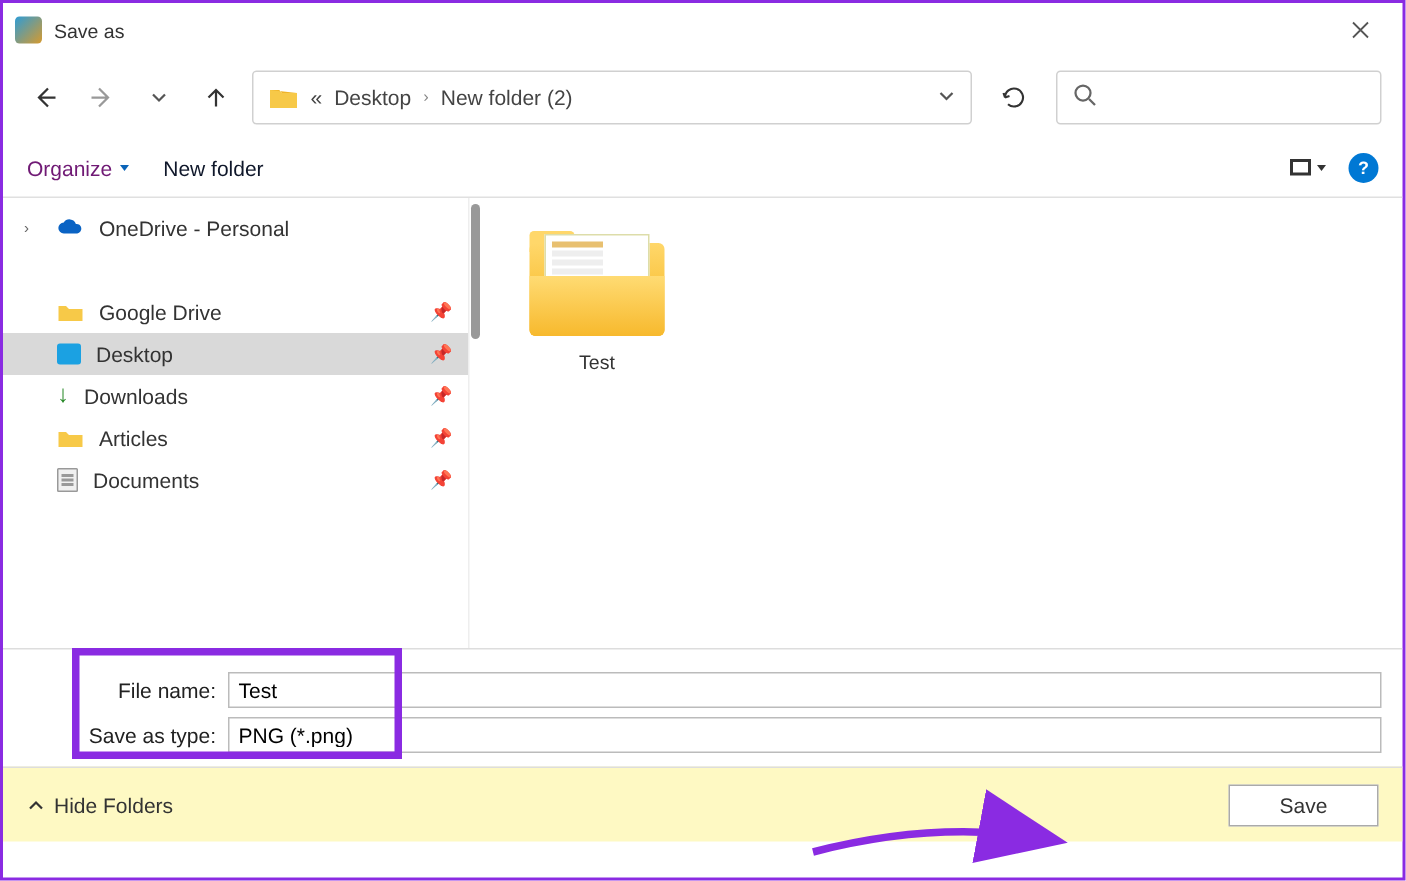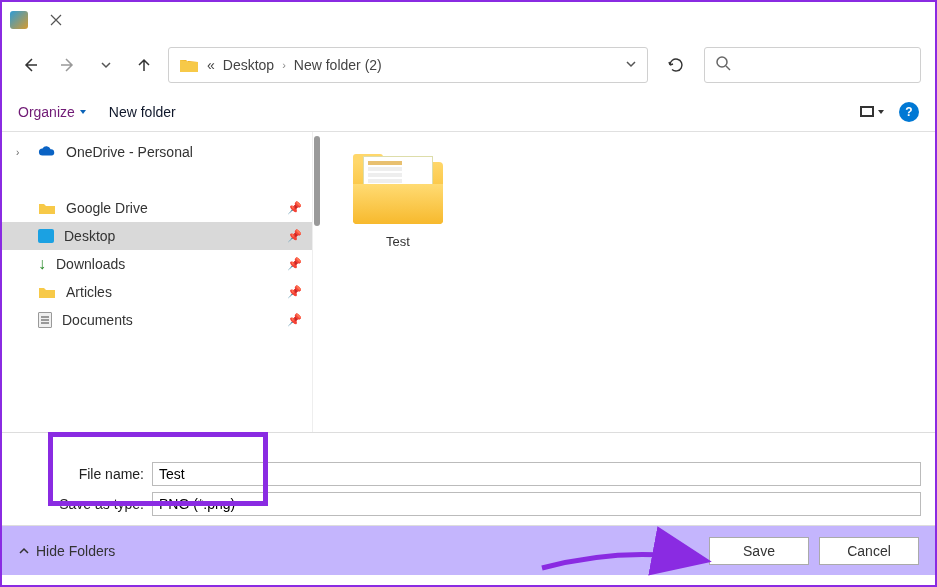--- a/index.html
+++ b/index.html
@@ -52,44 +52,45 @@
 .fileitem { width:110px; text-align:center; }
 .bigfolder { width:90px; height:72px; margin: 0 auto 10px; position:relative; }
 .bigfolder .back { position:absolute; inset:0; background:linear-gradient(#ffd76a,#f5b218); border-radius:4px; top:10px; }
 .bigfolder .tab { position:absolute; left:0; top:2px; width:30px; height:14px; background:#ffd76a; border-radius:3px 3px 0 0; }
 .bigfolder .paper { position:absolute; left:10px; top:4px; right:10px; height:38px; background:#fff; border:1px solid #dda; }
 .bigfolder .paper::before { content:""; position:absolute; left:4px; top:4px; width:34px; height:4px; background:#e8c070; box-shadow:0 6px 0 #eee, 0 12px 0 #eee, 0 18px 0 #eee; }
 .bigfolder .front { position:absolute; left:0; right:0; bottom:0; height:40px; background:linear-gradient(#ffdb73,#f7b92d); border-radius:0 0 4px 4px; }
 .fileitem .fname { font-size:13px; color:#333; }
 
 
-.fields { border-top:1px solid #ddd; padding: 26px 0 6px; }
+.fields { border-top:1px solid #ddd; padding: 12px 0 6px; }
 .fieldrow { display:flex; align-items:center; height:30px; }
 .fieldrow .lbl { width:150px; text-align:right; padding-right:8px; font-size:14px; color:#222; }
 .fieldrow input { flex:1; height:24px; border:1px solid #bbb; padding:0 6px; font-size:14px; margin-right:14px; }
 .highlightbox { position:absolute; left:46px; top:430px; width:220px; height:74px; border:5px solid #8a2be2; pointer-events:none; }
 
 
-.footer { height:50px; display:flex; align-items:center; padding: 0 16px; border-top:1px solid #ddd; background:#c4b5fd; }
+.footer { height:50px; display:flex; align-items:center; padding: 0 16px; border-top:1px solid #ddd; background:#fef9c3; }
 .hidefolders { display:flex; align-items:center; gap:6px; font-size:14px; color:#333; }
 .footer .spacer { flex:1; }
 .btn { width:100px; height:28px; border:1px solid #aaa; background:#fff; font-size:14px; color:#333; display:flex; align-items:center; justify-content:center; margin-left:10px; cursor:pointer; }
 
 
 .arrow { position:absolute; left:535px; top:546px; pointer-events:none; }
 .arrow svg { overflow:visible; }
 
 
 .fsvg { display:block; }
 </style>
 </head>
 <body>
 
 <div class="titlebar">
   <div class="appicon"></div>
+  <div class="title">Save as</div>
   <div class="close">
     <svg width="12" height="12" viewBox="0 0 12 12">
         <path d="M1 1 L11 11 M11 1 L1 11" stroke="#555" stroke-width="1.2"></path>
       </svg>
   </div>
 </div>
 
 <div class="navrow">
   <div class="navbtn">
       <svg width="16" height="16" viewBox="0 0 16 16">
@@ -231,21 +232,20 @@
 
 <div class="footer">
   <div class="hidefolders">
     <svg width="12" height="12" viewBox="0 0 12 12">
         <path d="M2 8 L6 4 L10 8" stroke="#333" stroke-width="1.5" fill="none"></path>
       </svg>
     <span>Hide Folders</span>
   </div>
   <div class="spacer"></div>
   <div class="btn">Save</div>
-  <div class="btn">Cancel</div>
 </div>
 
 <div class="arrow">
   <svg width="180" height="30">
       <defs>
         <marker id="ah" markerWidth="12" markerHeight="12" refX="10" refY="5" orient="auto">
           <path d="M0 0 L12 5 L0 10 Z" fill="#8a2be2"></path>
         </marker>
       </defs>
       <path d="M5 20 Q 90 -2 165 12" stroke="#8a2be2" stroke-width="5" fill="none" marker-end="url(#ah)"></path>

